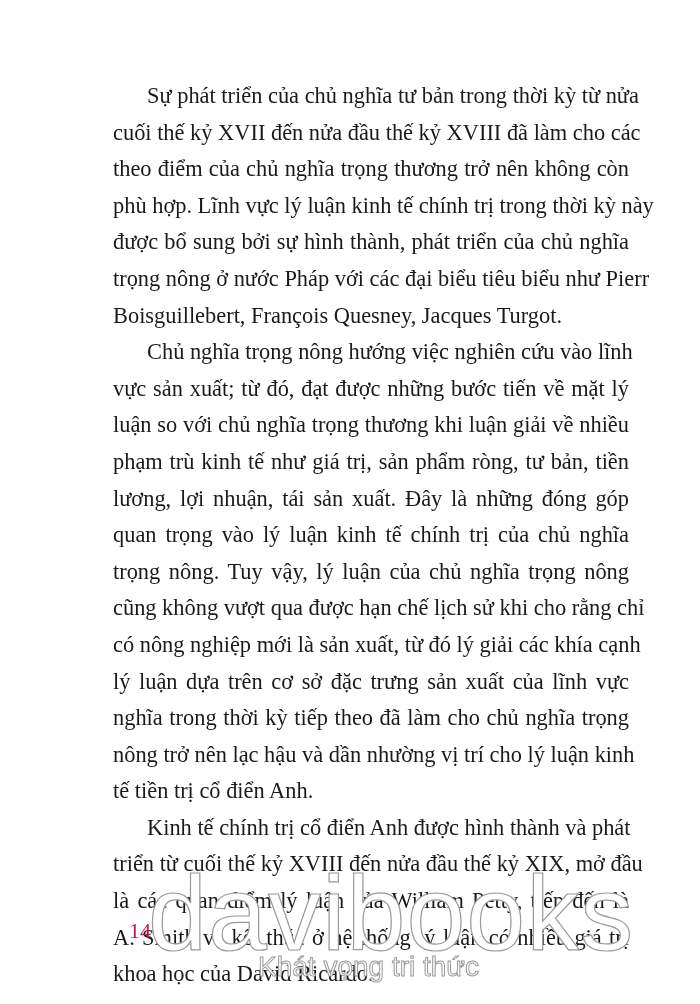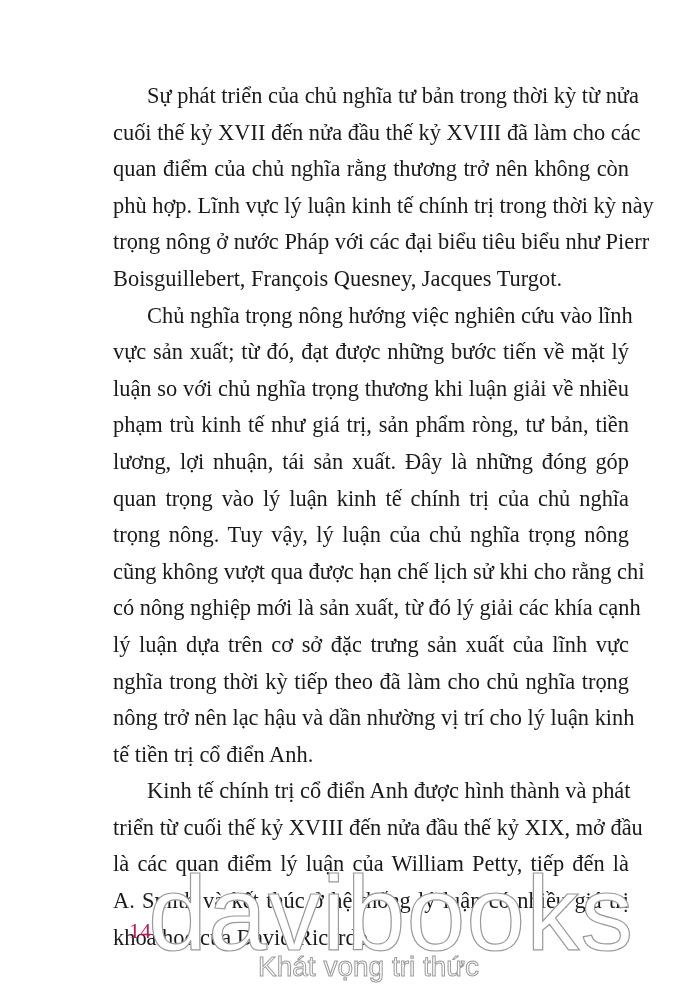--- a/index.html
+++ b/index.html
@@ -32,22 +32,23 @@
   }
 </style>
 </head>
 <body>
 
 <div class="page">
   <div class="text-block" id="text-block">
       <div>
         <span class="line indent">Sự phát triển của chủ nghĩa tư bản trong thời kỳ từ nửa</span>
         <span class="line">cuối thế kỷ XVII đến nửa đầu thế kỷ XVIII đã làm cho các</span>
-        <span class="line">quan điểm của chủ nghĩa rằng thương trở nên không còn</span>
+        <span class="line">theo điểm của chủ nghĩa trọng thương trở nên không còn</span>
         <span class="line">phù hợp. Lĩnh vực lý luận kinh tế chính trị trong thời kỳ này</span>
+        <span class="line">được bổ sung bởi sự hình thành, phát triển của chủ nghĩa</span>
         <span class="line">trọng nông ở nước Pháp với các đại biểu tiêu biểu như Pierr</span>
         <span class="line last">Boisguillebert, François Quesney, Jacques Turgot.</span>
       </div>
       <div>
         <span class="line indent">Chủ nghĩa trọng nông hướng việc nghiên cứu vào lĩnh</span>
         <span class="line">vực sản xuất; từ đó, đạt được những bước tiến về mặt lý</span>
         <span class="line">luận so với chủ nghĩa trọng thương khi luận giải về nhiều</span>
         <span class="line">phạm trù kinh tế như giá trị, sản phẩm ròng, tư bản, tiền</span>
         <span class="line">lương, lợi nhuận, tái sản xuất. Đây là những đóng góp</span>
         <span class="line">quan trọng vào lý luận kinh tế chính trị của chủ nghĩa</span>

